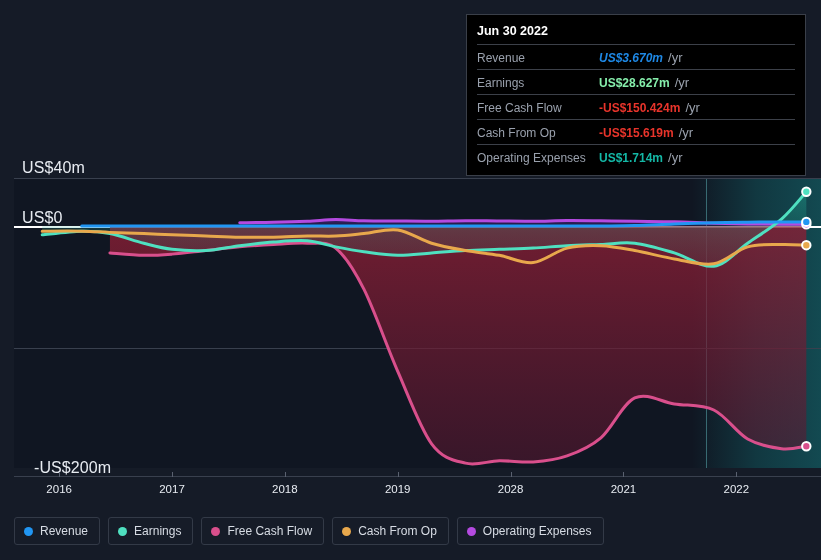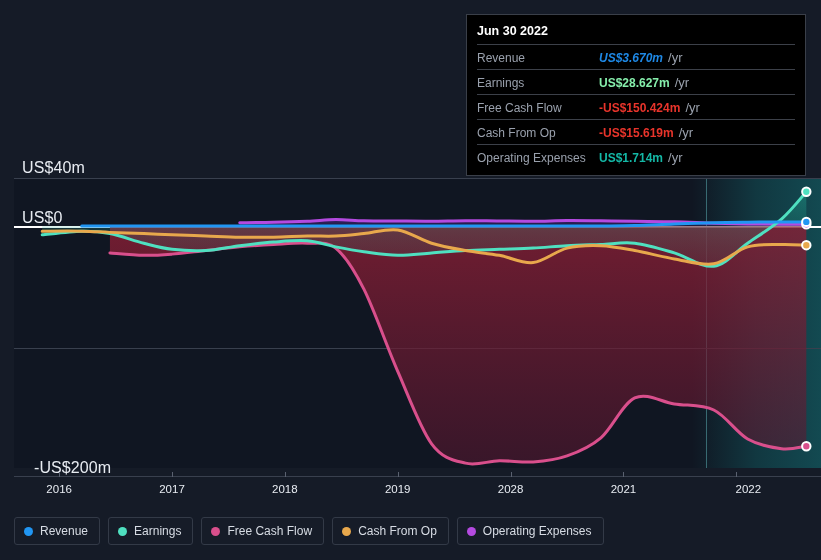--- a/index.html
+++ b/index.html
@@ -98,21 +98,21 @@
       <div class="xlabel" style="left: 172.014px;">2017</div>
       <div class="xtick" style="left: 172.014px;"></div>
       <div class="xlabel" style="left: 284.881px;">2018</div>
       <div class="xtick" style="left: 284.881px;"></div>
       <div class="xlabel" style="left: 397.748px;">2019</div>
       <div class="xtick" style="left: 397.748px;"></div>
       <div class="xlabel" style="left: 510.615px;">2028</div>
       <div class="xtick" style="left: 510.615px;"></div>
       <div class="xlabel" style="left: 623.483px;">2021</div>
       <div class="xtick" style="left: 623.483px;"></div>
-      <div class="xlabel" style="left: 736.35px; margin-left: 12px;">2022</div>
+      <div class="xlabel" style="left: 736.35px;">2022</div>
       <div class="xtick" style="left: 736.35px;"></div>
     </div>
 
   <svg class="chart" viewBox="0 0 821 560">
     <defs>
       <linearGradient id="fcfFill" x1="0" y1="0" x2="0" y2="1">
         <stop offset="0%" stop-color="#8a1f35" stop-opacity="0.80"></stop>
         <stop offset="100%" stop-color="#5a1730" stop-opacity="0.55"></stop>
       </linearGradient>
       <linearGradient id="opexFill" x1="0" y1="0" x2="0" y2="1">

